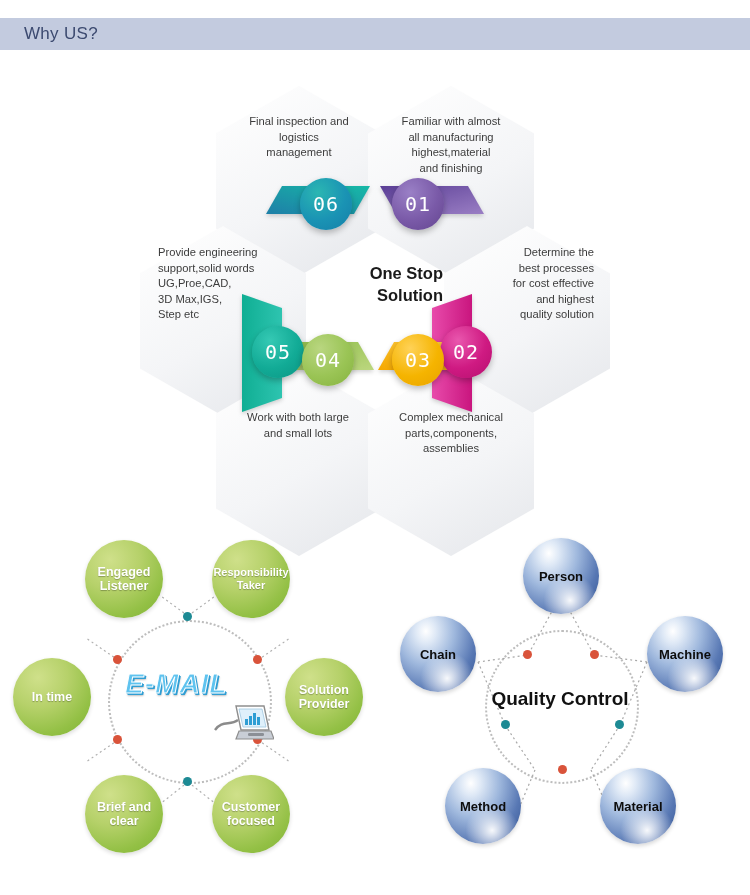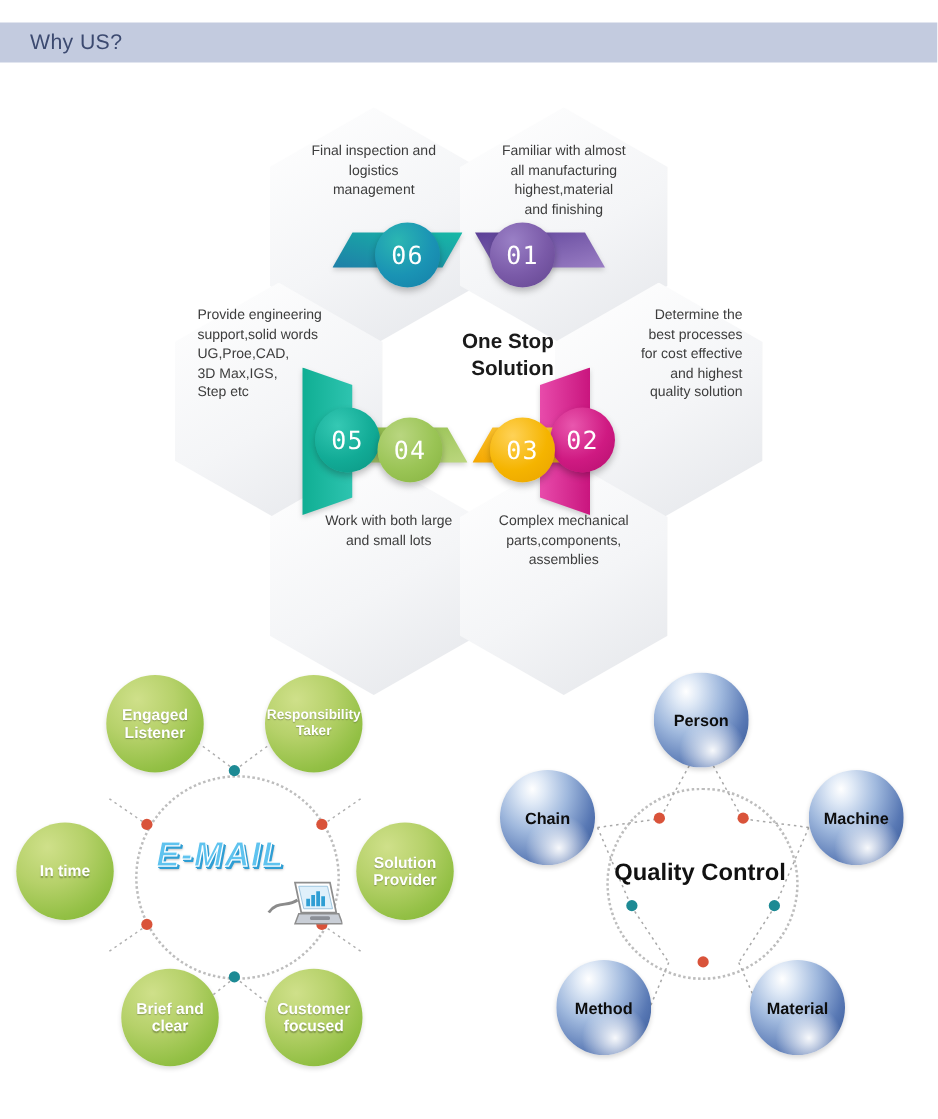--- a/index.html
+++ b/index.html
@@ -209,21 +209,21 @@
   </div>
 
   <div class="hex-text right" style="left:472px;top:167px;width:122px;">
     <div>Determine the</div>
     <div>best processes</div>
     <div>for cost effective</div>
     <div>and highest</div>
     <div>quality solution</div>
   </div>
 
-  <div class="hex-text" style="left:231px;top:332px;text-align:center;">
+  <div class="hex-text" style="left:218px;top:332px;text-align:center;">
     <div>Work with both large</div>
     <div>and small lots</div>
   </div>
 
   <div class="hex-text" style="left:371px;top:332px;">
     <div>Complex mechanical</div>
     <div>parts,components,</div>
     <div>assemblies</div>
   </div>
 
@@ -274,21 +274,21 @@
       <div>Solution</div>
       <div>Provider</div>
     </div>
   </div>
   <div class="node-green" style="left:212px;top:255px;">
     <div>
       <div>Customer</div>
       <div>focused</div>
     </div>
   </div>
-  <div class="node-green" style="left:97px;top:255px;">
+  <div class="node-green" style="left:85px;top:255px;">
     <div>
       <div>Brief and</div>
       <div>clear</div>
     </div>
   </div>
   <div class="node-green" style="left:13px;top:138px;">
     <div>
       <div>In time</div>
     </div>
   </div>

